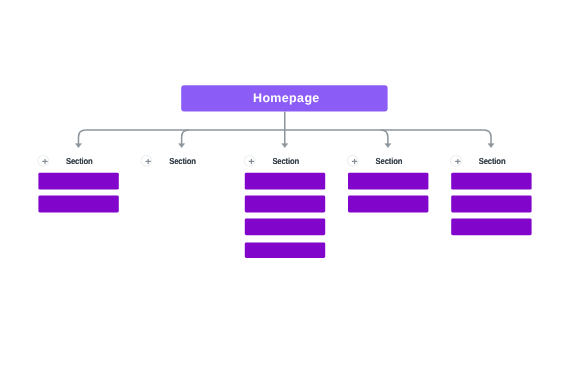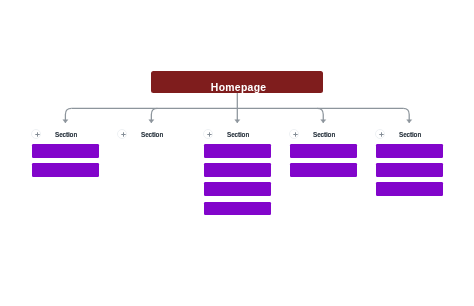--- a/index.html
+++ b/index.html
@@ -5,22 +5,22 @@
   html,body{margin:0;padding:0;}
   body{
     width:474px;height:306px;overflow:hidden;background:#ffffff;
     font-family:"Liberation Sans",sans-serif;
   }
   #stage{position:relative;width:474px;height:306px;background:#ffffff;overflow:hidden;}
 
   
   .root-node{
     position:absolute;left:150.6px;top:71.2px;width:172.9px;height:22.2px;
-    background:#7f1d1d;border-radius:2.5px;
-    display:flex;align-items:flex-end;justify-content:center;
+    background:#8b5cf6;border-radius:2.5px;
+    display:flex;align-items:center;justify-content:center;
   }
   .root-label{
     color:#ffffff;font-weight:bold;font-size:10.4px;letter-spacing:.3px;
     transform:translateZ(0);position:relative;top:-0.1px;left:1.6px;
     -webkit-font-smoothing:antialiased;white-space:nowrap;
   }
 
   
   #connectors{position:absolute;left:0;top:0;width:474px;height:306px;}
 

